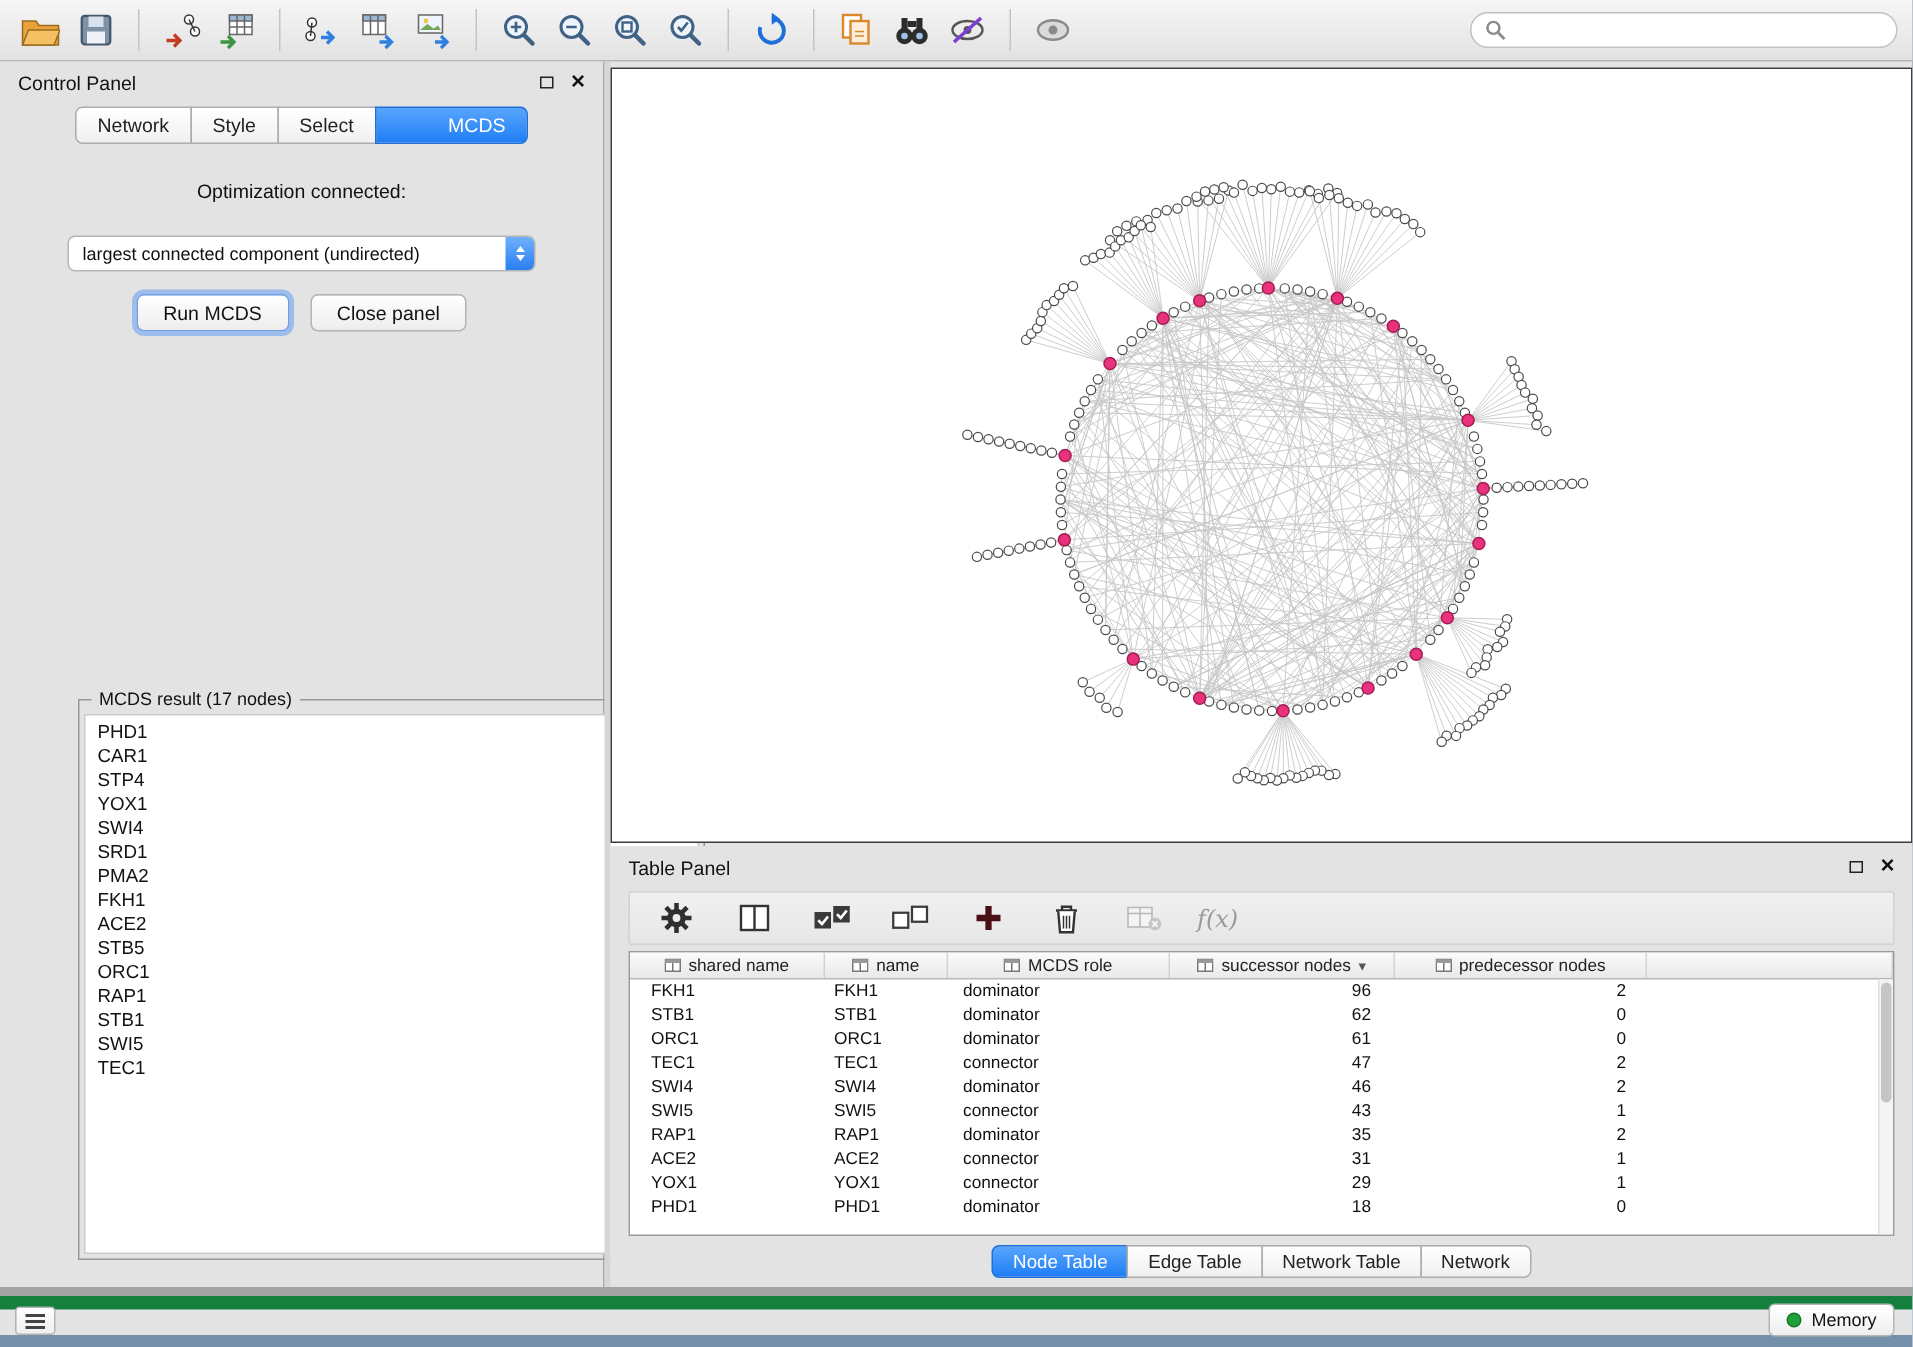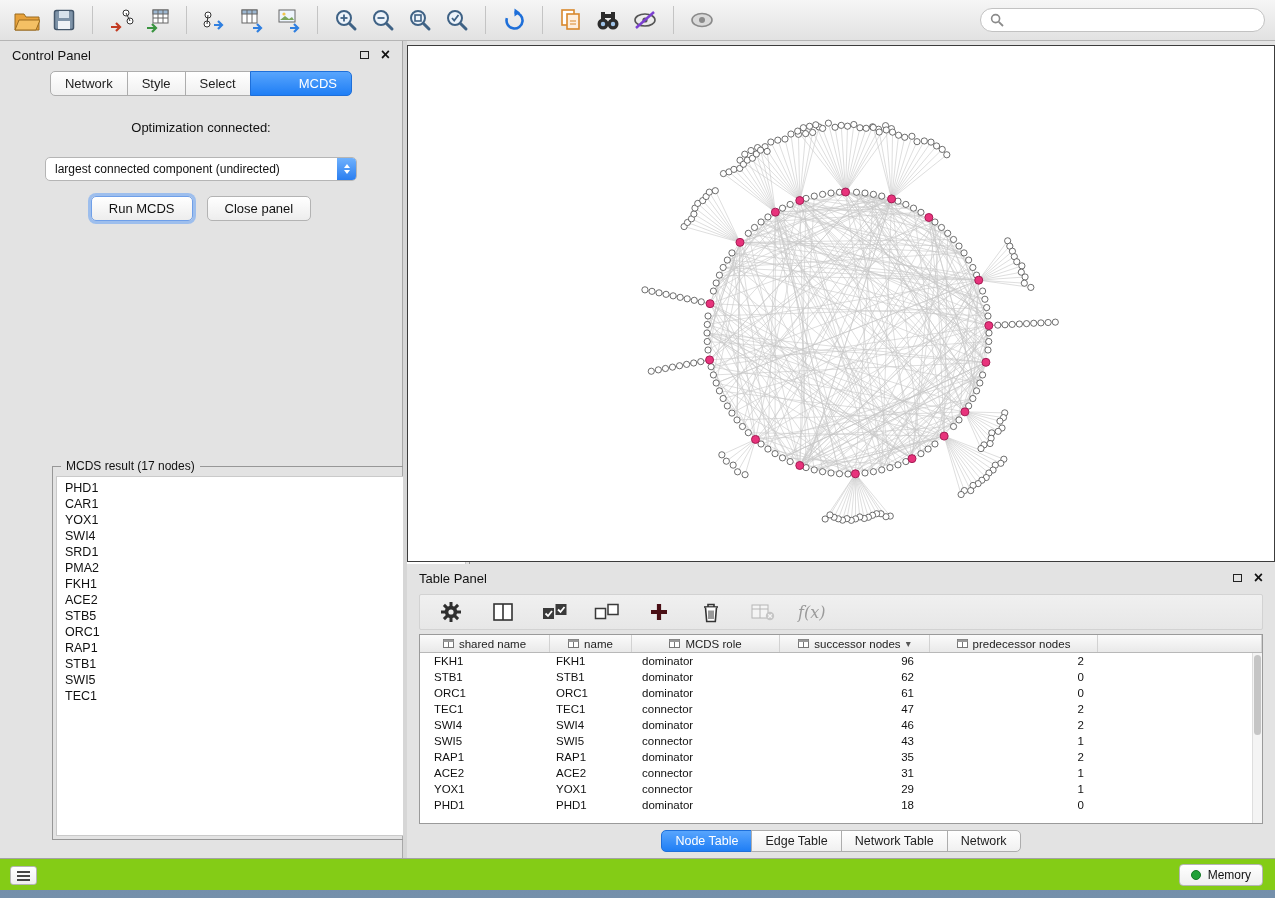--- a/index.html
+++ b/index.html
@@ -86,21 +86,21 @@
   .c1 { width:82px; }
   .c2 { width:148px; padding-left:10px; }
   .c3 { width:150px; text-align:right; padding-right:16px; }
   .c4 { width:168px; text-align:right; padding-right:14px; }
   .v-scroll { position:absolute; right:0; top:18px; bottom:0; width:10px; background:#f4f4f4; border-left:1px solid #dedede; }
   .v-thumb { position:absolute; left:1px; right:1px; top:2px; height:80px; background:#c5c5c5; border-radius:4px; }
   .tp-tabs { position:absolute; left:0; right:0; bottom:6px; display:flex; justify-content:center; }
   .tp-tabs .seg-tab { padding:3px 13px; font-size:12.5px; }
 
   
-  .status-bar { position:absolute; left:0; right:0; top:858px; height:32px; background:#84cc16; border-top:1px solid #a3a3a3; }
+  .status-bar { position:absolute; left:0; right:0; top:858px; height:15px; background:#15803d; border-top:6px solid #a3a3a3; }
   .menu-btn { position:absolute; left:10px; top:7px; width:27px; height:19px;
     background:linear-gradient(#fff,#efefef); border:1px solid #b5b5b5; border-radius:3px;
     display:flex; align-items:center; justify-content:center; }
   .menu-lines { width:13px; height:2px; background:#444; box-shadow:0 -4px 0 #444, 0 4px 0 #444; }
   .memory-btn { position:absolute; right:12px; top:5px; height:22px;
     background:linear-gradient(#fff,#efefef); border:1px solid #b5b5b5; border-radius:4px;
     display:flex; align-items:center; gap:7px; padding:0 11px; font-size:12px; color:#111; }
   .mem-dot { width:10px; height:10px; border-radius:50%; background:#21a038; border:1px solid #157827; }
 </style>
 </head>
@@ -273,20 +273,21 @@
       <div class="btn">Close panel</div>
     </div>
     <div class="result-box">
       <div class="result-legend">MCDS result (17 nodes)</div>
       <div class="result-list">
 
           <div class="r-item">PHD1</div>
 
           <div class="r-item">CAR1</div>
 
+          <div class="r-item">STP4</div>
 
 
           <div class="r-item">YOX1</div>
 
           <div class="r-item">SWI4</div>
 
           <div class="r-item">SRD1</div>
 
           <div class="r-item">PMA2</div>
 

